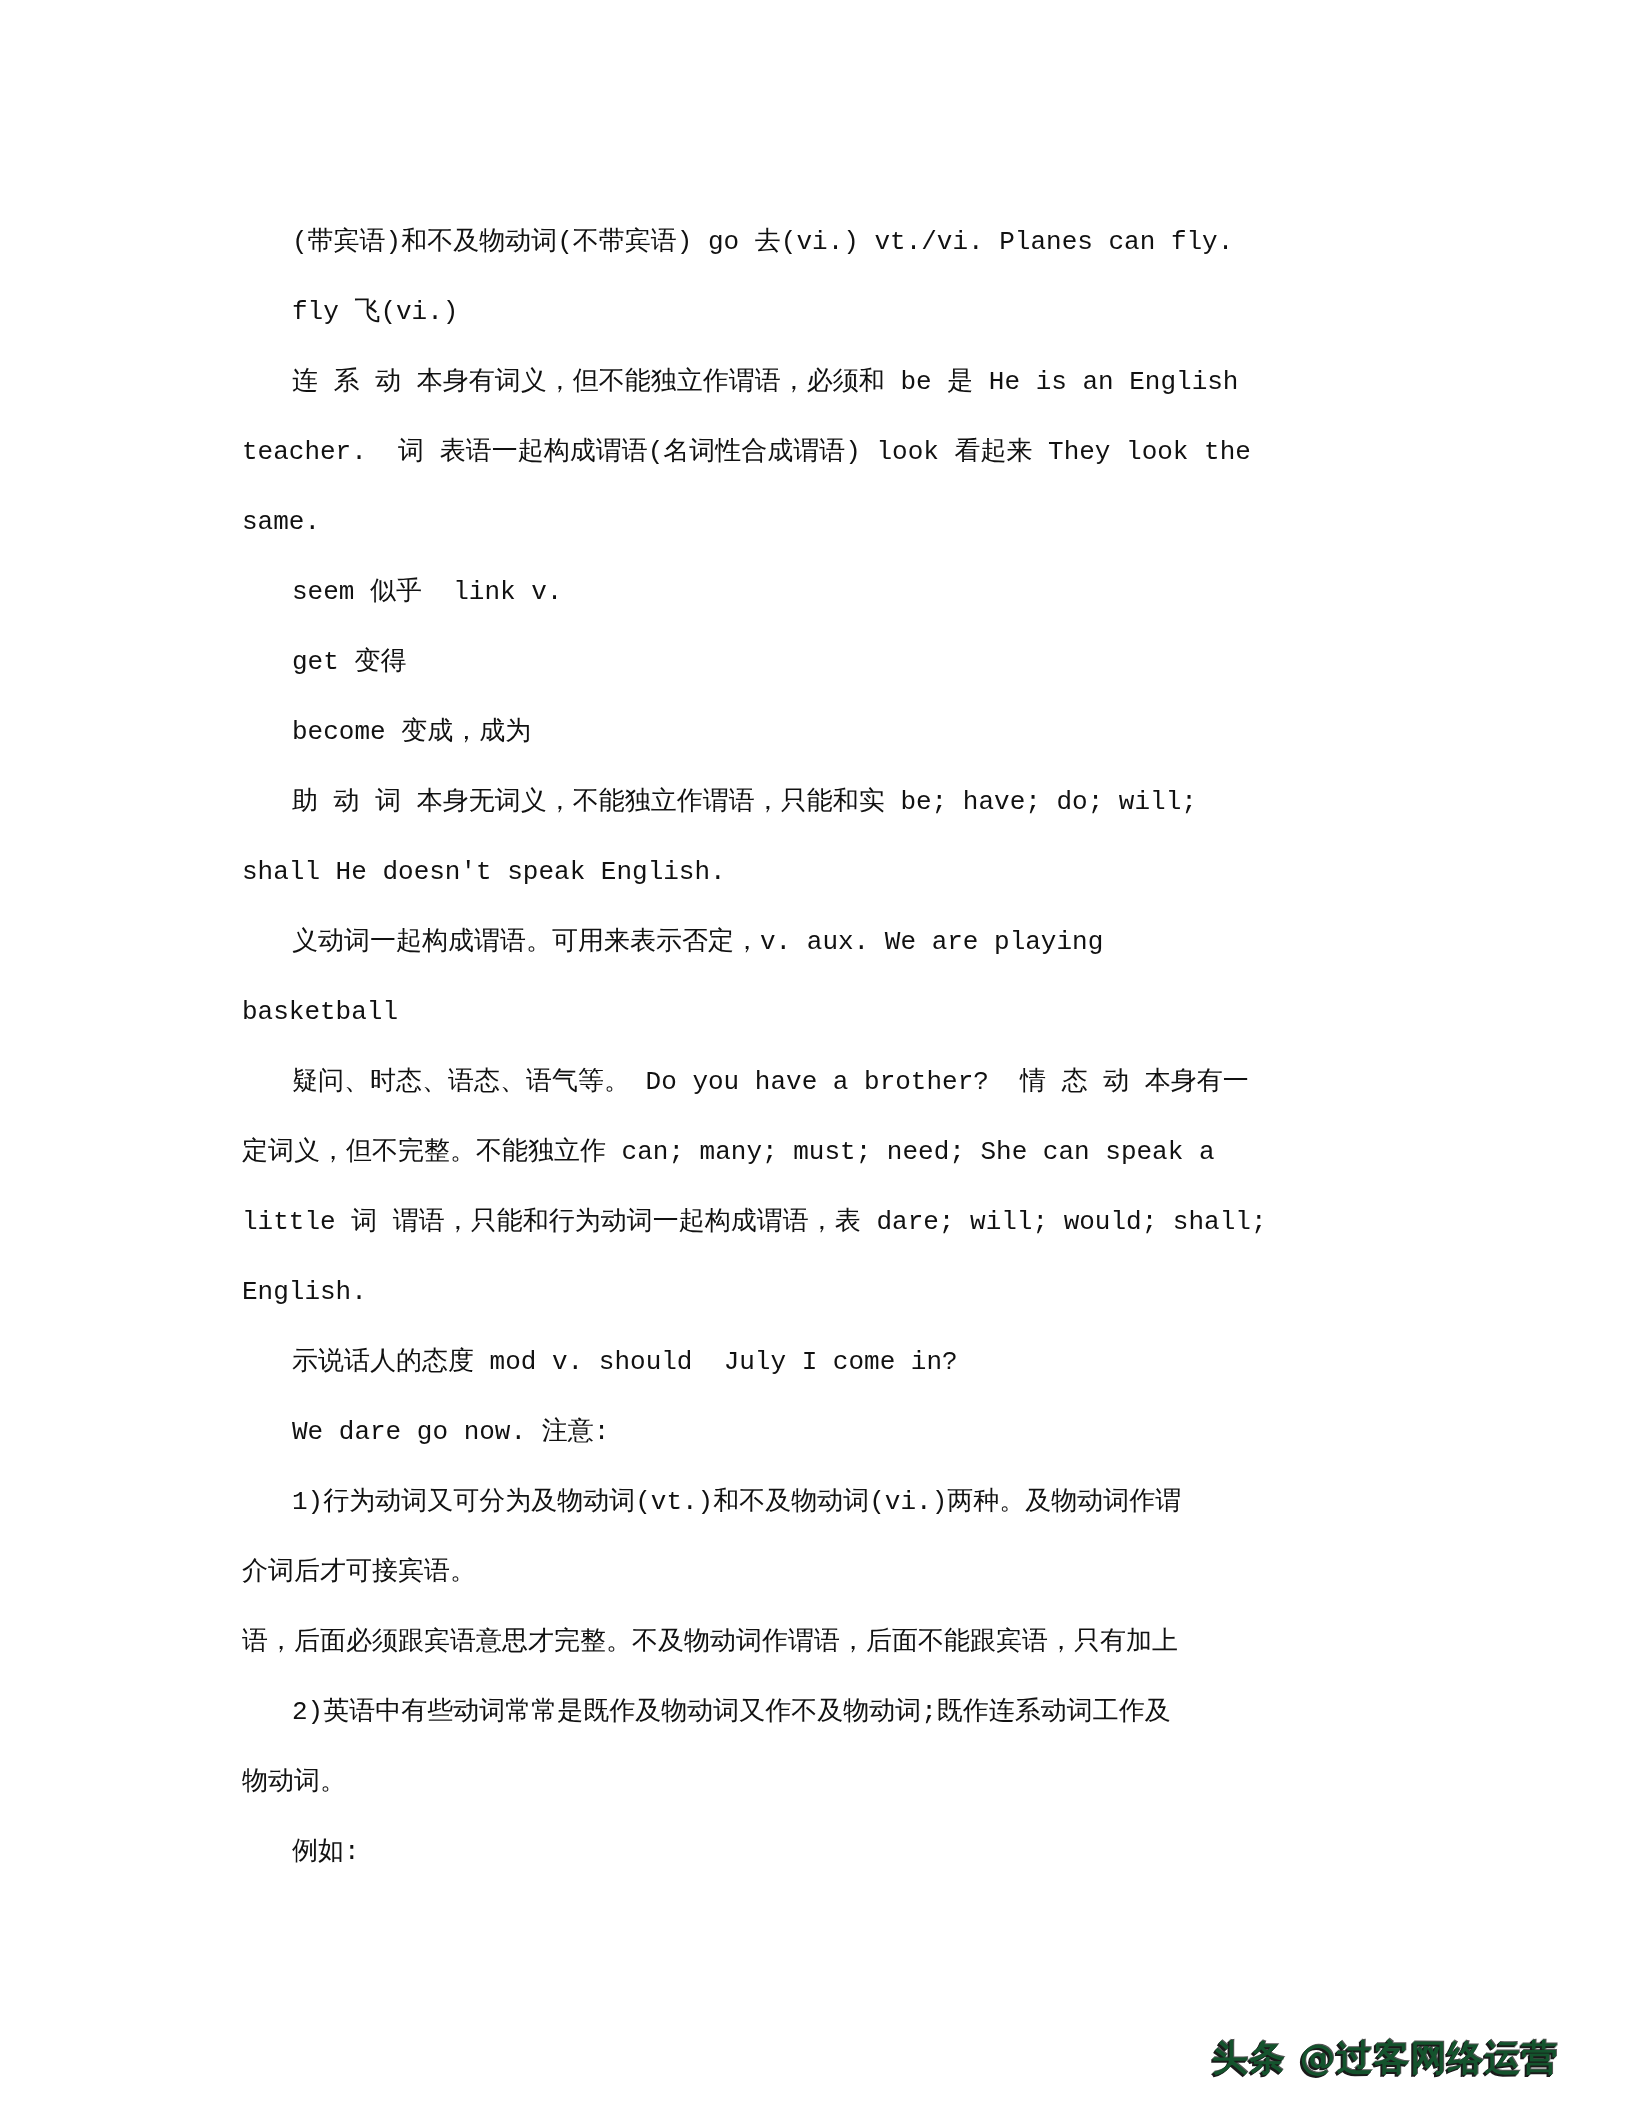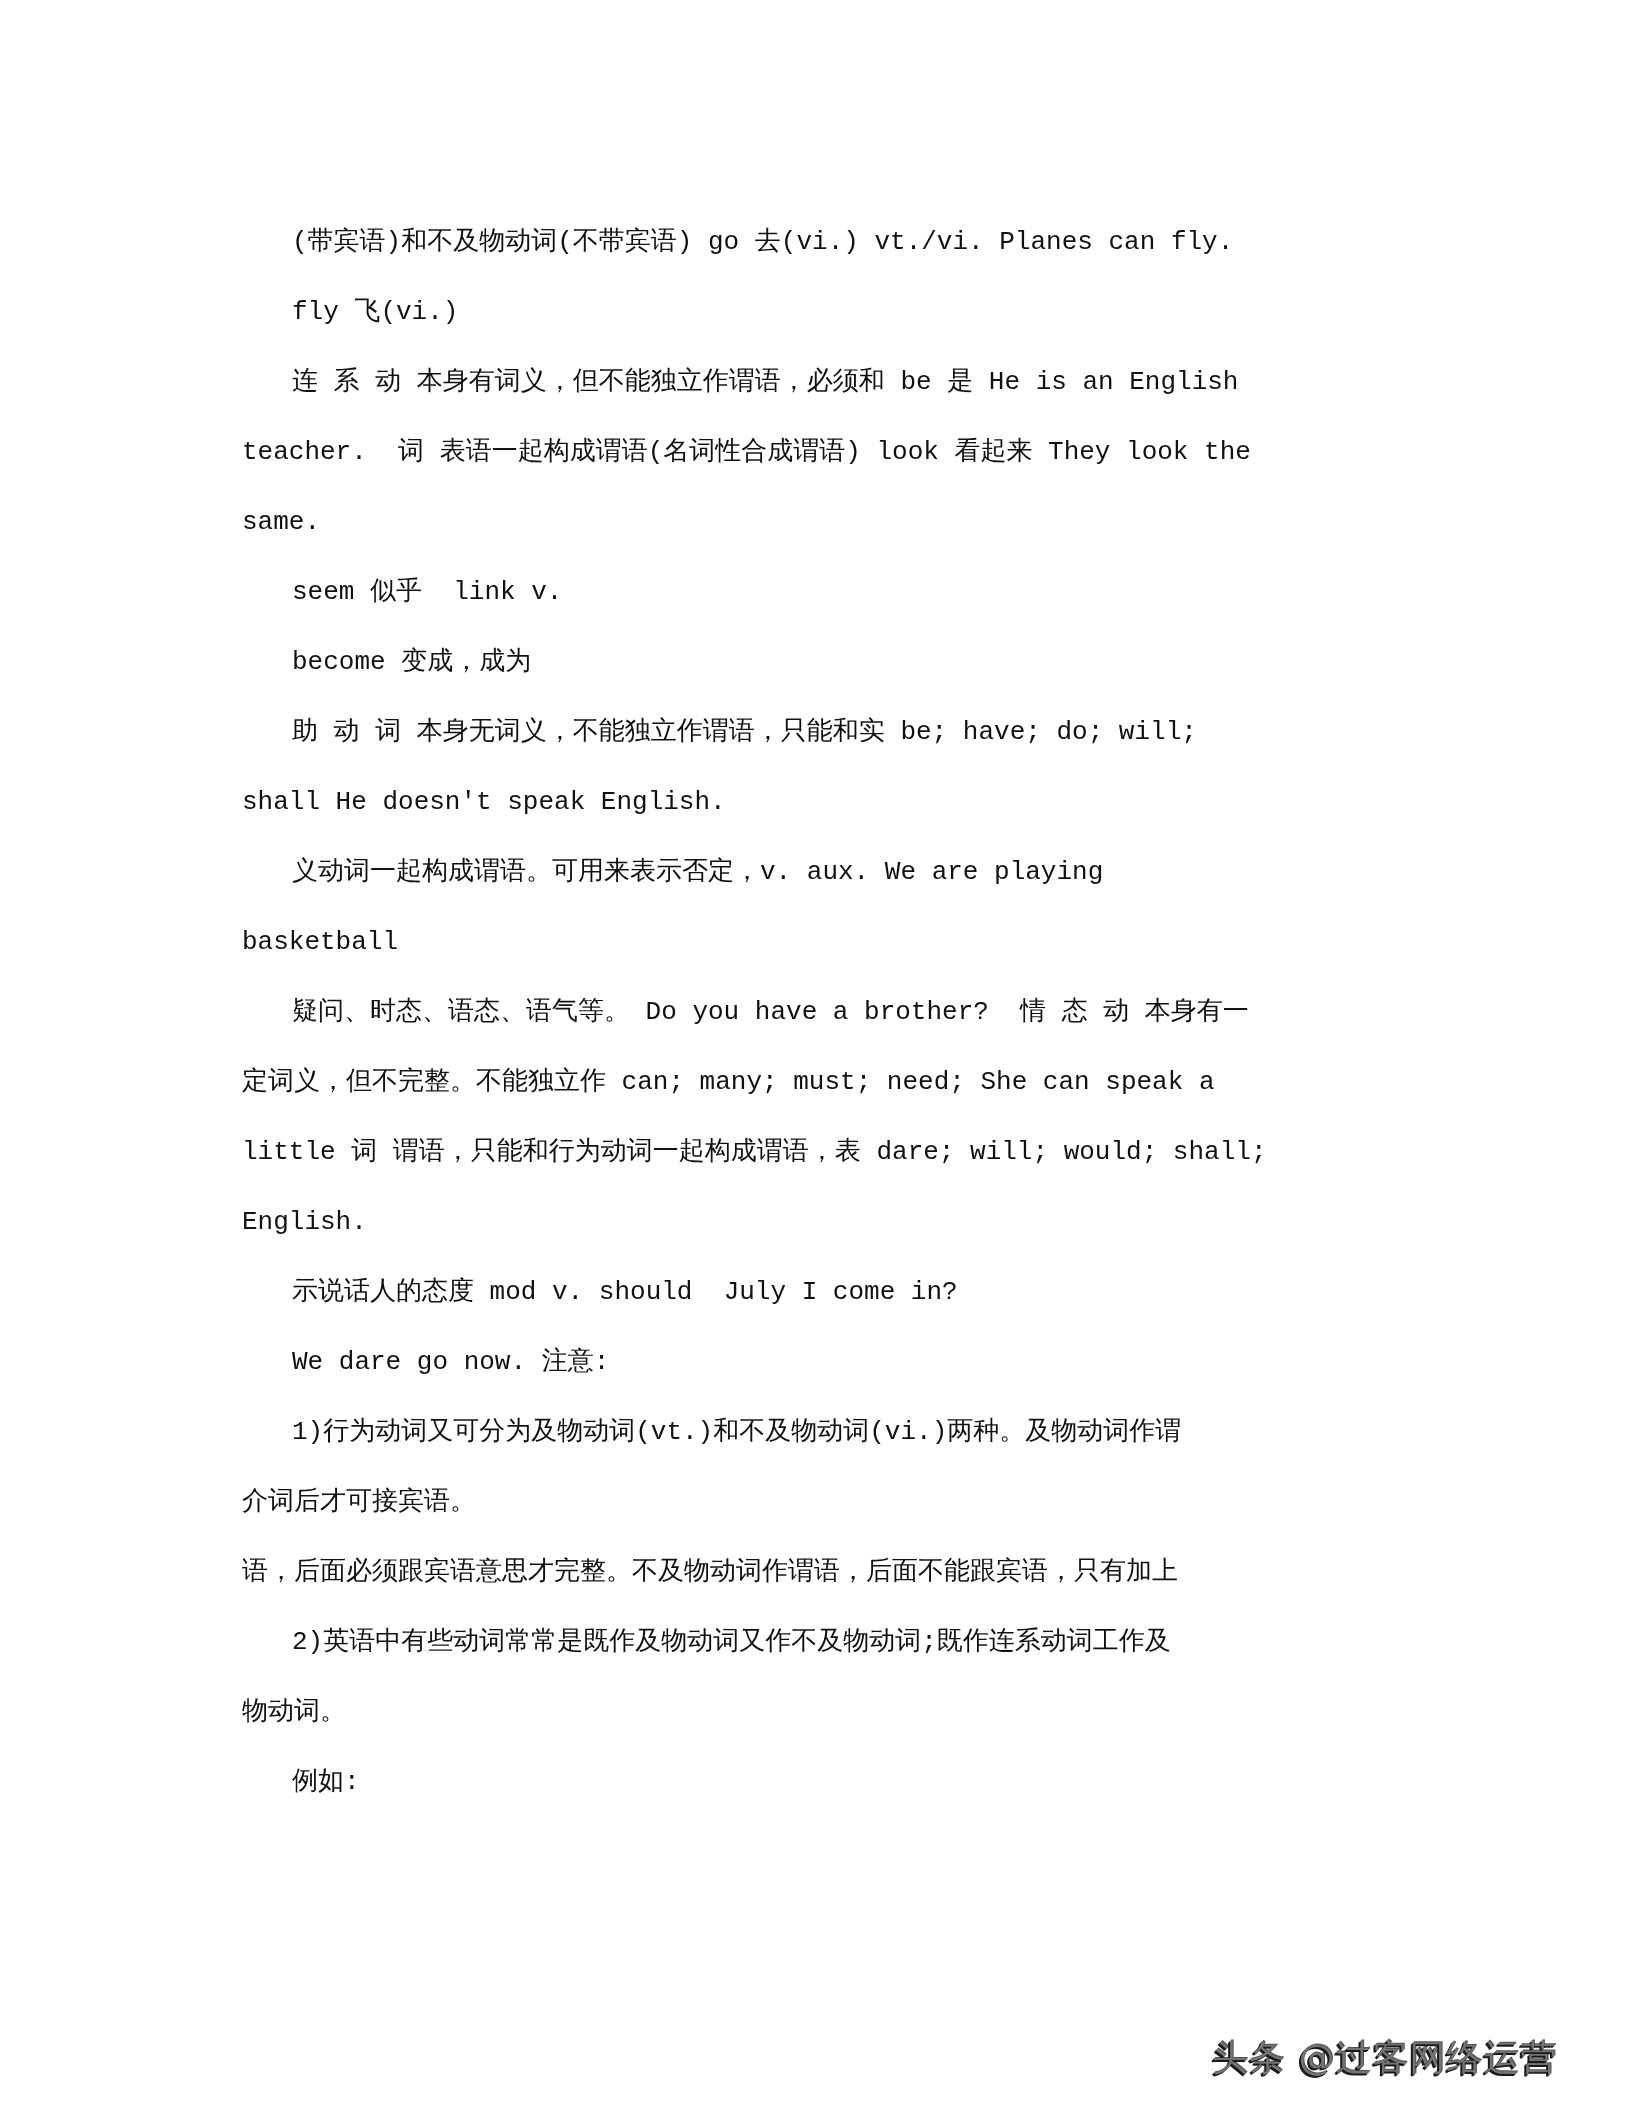--- a/index.html
+++ b/index.html
@@ -38,41 +38,42 @@
   }
   .line.indent {
     padding-left: 50px;
   }
   .watermark {
     position: absolute;
     left: 1212px;
     top: 2034px;
     font-family: "DejaVu Sans", "Liberation Sans", sans-serif;
     font-size: 36px;
-    color: #737373;
-    font-weight: normal;
+    color: #14532d;
+    font-weight: bold;
     letter-spacing: 1px;
     text-shadow:
       -2px 2px 0 #1a1a1a,
       -1px 1px 0 #1a1a1a,
       1px -1px 0 #555555;
     white-space: nowrap;
   }
 </style>
 </head>
 <body>
 
 <div class="page">
   <div class="content">
     <div class="line indent">(带宾语)和不及物动词(不带宾语) go 去(vi.) vt./vi. Planes can fly.</div>
     <div class="line indent">fly 飞(vi.)</div>
     <div class="line indent">连 系 动 本身有词义，但不能独立作谓语，必须和 be 是 He is an English</div>
     <div class="line">teacher.  词 表语一起构成谓语(名词性合成谓语) look 看起来 They look the</div>
     <div class="line">same.</div>
     <div class="line indent">seem 似乎  link v.</div>
+    <div class="line indent">get 变得</div>
     <div class="line indent">become 变成，成为</div>
     <div class="line indent">助 动 词 本身无词义，不能独立作谓语，只能和实 be; have; do; will;</div>
     <div class="line">shall He doesn't speak English.</div>
     <div class="line indent">义动词一起构成谓语。可用来表示否定，v. aux. We are playing</div>
     <div class="line">basketball</div>
     <div class="line indent">疑问、时态、语态、语气等。 Do you have a brother?  情 态 动 本身有一</div>
     <div class="line">定词义，但不完整。不能独立作 can; many; must; need; She can speak a</div>
     <div class="line">little 词 谓语，只能和行为动词一起构成谓语，表 dare; will; would; shall;</div>
     <div class="line">English.</div>
     <div class="line indent">示说话人的态度 mod v. should  July I come in?</div>

